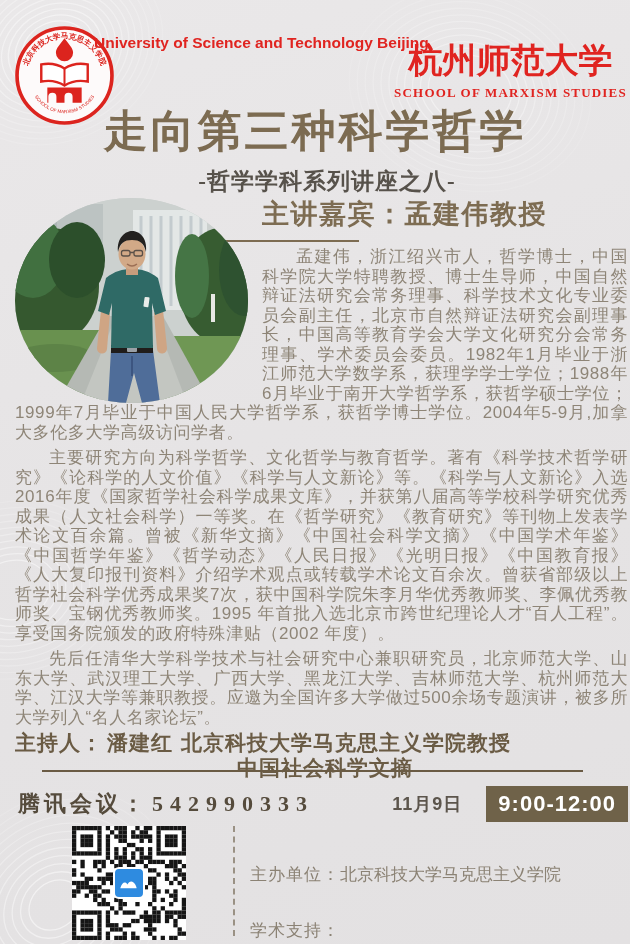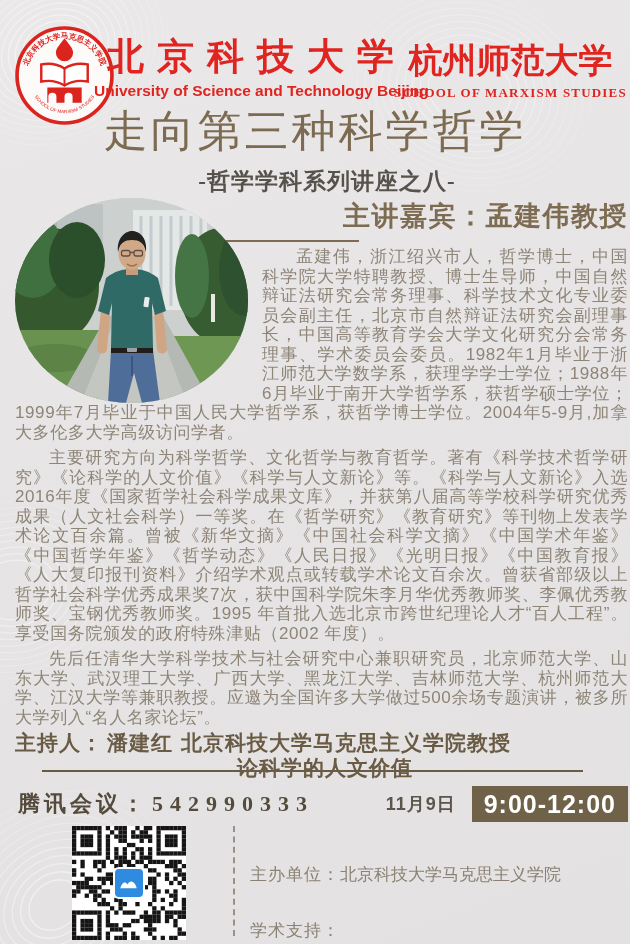--- a/index.html
+++ b/index.html
@@ -20,33 +20,33 @@
              font-size:37px; line-height:48px; color:#e02420; letter-spacing:13px;
              white-space:nowrap; text-indent:13px; }
   .univ-en { font-size:15.5px; font-weight:bold; color:#e02420; margin-top:1px; white-space:nowrap; }
   .school-block { position:absolute; left:391px; top:39px; width:239px; text-align:center; }
   .school-cn { font-size:34px; line-height:42px; font-weight:900; color:#e02420; white-space:nowrap; }
   .school-en { font-family:"Liberation Serif","DejaVu Serif",serif; font-size:13px; font-weight:bold;
                color:#e02420; margin-top:4px; letter-spacing:1.2px; white-space:nowrap; }
 
   
   .main-title { position:absolute; left:0; top:106px; width:100%; margin:0; text-align:center;
-                font-family:"Liberation Serif","DejaVu Serif",serif; font-weight:normal;
+                font-family:"Liberation Serif","DejaVu Serif",serif; font-weight:bold;
                 font-size:44px; line-height:52px; color:#7c6b51; letter-spacing:3px; }
   .series-subtitle { position:absolute; left:12px; top:166px; width:100%; text-align:center;
                      font-family:"Liberation Serif","DejaVu Serif",serif; font-weight:bold;
                      font-size:23px; color:#57524b; letter-spacing:1px; }
 
   
   .content { position:absolute; left:15px; top:198px; width:613px; }
   .photo-float { float:left; width:247px; height:202px; }
   .photo-ellipse { width:233px; height:205px; border-radius:50%; overflow:hidden; background:#ccd1cf; }
   .photo-ellipse svg { width:100%; height:100%; display:block; }
-  .speaker-heading { margin:3px 0 0 14px; font-family:Liberation Serif, serif;
-                     font-weight:bold; font-size:27px; line-height:31px; color:#7d6c52; letter-spacing:1.5px;text-align:right; }
+  .speaker-heading { margin:3px 0 0 14px; font-family:Liberation Mono, monospace;
+                     font-weight:bold; font-size:27px; line-height:31px; color:#7d6c52; letter-spacing:1.5px; }
   .heading-rule { margin:8px 0 0 24px; width:320px; height:2px; background:#7d6c52; }
   .bio { margin:5px 0 0 0; font-size:17px; line-height:19.5px; letter-spacing:0.6px;
          color:#8e8577; text-align:justify; text-indent:2em; }
   .bio + .bio { margin-top:6px; }
 
   
   .host-line { position:absolute; left:15px; top:718px; width:613px;
                font-family:"Liberation Serif","DejaVu Serif",serif; font-weight:bold;
                font-size:21px; line-height:25px; color:#6a5b44; letter-spacing:1px;margin-top:13px; }
   .host-name { margin:0 8px 0 4px; }
@@ -54,22 +54,22 @@
 
   
   .meet-rule { position:absolute; left:42px; top:770px; width:541px; height:2px; background:#6a5b44; }
   .meeting-row { position:absolute; left:15px; top:784px; width:613px; height:40px;
                  display:flex; align-items:center; }
   .meet-left { font-family:Liberation Serif, serif; font-weight:bold;
                color:#554b3c; font-size:22px; letter-spacing:4px; margin-left:3px; white-space:nowrap; }
   .meet-id { letter-spacing:7px; margin-left:4px; }
   .meet-date { margin-left:auto; font-size:18px; font-weight:bold; color:#5c554c;
                letter-spacing:1px; white-space:nowrap; }
-  .meet-time { margin-left:16px; background:#6f6249; color:#ffffff; font-weight:bold;
-               font-size:25px; line-height:28px; padding:4px 12px; letter-spacing:1px; white-space:nowrap; }
+  .meet-time { margin-left:24px; background:#6f6249; color:#ffffff; font-weight:bold;
+               font-size:22px; line-height:28px; padding:4px 12px; letter-spacing:1px; white-space:nowrap; }
 
   
   .bottom { position:absolute; left:15px; top:826px; width:613px; display:flex; }
   .qr-wrap { position:relative; width:114px; height:114px; margin-left:57px; background:#ffffff; flex:none; }
   .qr-wrap svg { width:100%; height:100%; display:block; }
   .qr-logo { position:absolute; left:41px; top:41px; width:32px; height:32px; border-radius:6px;
              background:#2e8be0; border:2px solid #ffffff; }
   .qr-logo svg { width:100%; height:100%; display:block; }
   .vdiv { border-left:2px dashed #9a9184; height:110px; margin-left:47px; flex:none; }
   .org-rows { margin-left:15px; padding-top:3px; font-size:17px; line-height:20px; color:#8b8274; }
@@ -152,21 +152,20 @@
       <text font-size="7.5" fill="#dc241e" font-weight="bold">
         <textPath href="#arcTop" startOffset="50%" text-anchor="middle">北京科技大学马克思主义学院</textPath>
       </text>
       <text font-size="4.6" fill="#dc241e">
         <textPath href="#arcBot" startOffset="50%" text-anchor="middle">SCHOOL OF MARXISM STUDIES</textPath>
       </text>
     </svg>
   </div>
 
   <div class="univ-block">
-    <div class="univ-cn">北京科技大学</div>
     <div class="univ-en">University of Science and Technology Beijing</div>
   </div>
 
   <div class="school-block">
     <div class="school-cn">杭州师范大学</div>
     <div class="school-en">SCHOOL OF MARXISM STUDIES</div>
   </div>
 
   <h1 class="main-title">走向第三种科学哲学</h1>
   <div class="series-subtitle">-哲学学科系列讲座之八-</div>
@@ -224,21 +223,21 @@
 
     <h2 class="speaker-heading">主讲嘉宾：孟建伟教授</h2>
     <div class="heading-rule"></div>
     <p class="bio">孟建伟，浙江绍兴市人，哲学博士，中国科学院大学特聘教授、博士生导师，中国自然辩证法研究会常务理事、科学技术文化专业委员会副主任，北京市自然辩证法研究会副理事长，中国高等教育学会大学文化研究分会常务理事、学术委员会委员。1982年1月毕业于浙江师范大学数学系，获理学学士学位；1988年6月毕业于南开大学哲学系，获哲学硕士学位；1999年7月毕业于中国人民大学哲学系，获哲学博士学位。2004年5-9月,加拿大多伦多大学高级访问学者。</p>
     <p class="bio">主要研究方向为科学哲学、文化哲学与教育哲学。著有《科学技术哲学研究》《论科学的人文价值》《科学与人文新论》等。《科学与人文新论》入选2016年度《国家哲学社会科学成果文库》，并获第八届高等学校科学研究优秀成果（人文社会科学）一等奖。在《哲学研究》《教育研究》等刊物上发表学术论文百余篇。曾被《新华文摘》《中国社会科学文摘》《中国学术年鉴》《中国哲学年鉴》《哲学动态》《人民日报》《光明日报》《中国教育报》《人大复印报刊资料》介绍学术观点或转载学术论文百余次。曾获省部级以上哲学社会科学优秀成果奖7次，获中国科学院朱李月华优秀教师奖、李佩优秀教师奖、宝钢优秀教师奖。1995 年首批入选北京市跨世纪理论人才“百人工程”。享受国务院颁发的政府特殊津贴（2002 年度）。</p>
     <p class="bio">先后任清华大学科学技术与社会研究中心兼职研究员，北京师范大学、山东大学、武汉理工大学、广西大学、黑龙江大学、吉林师范大学、杭州师范大学、江汉大学等兼职教授。应邀为全国许多大学做过500余场专题演讲，被多所大学列入“名人名家论坛”。</p>
   </div>
 
   <div class="host-line">
     <span>主持人：</span><span class="host-name">潘建红</span><span>北京科技大学马克思主义学院教授</span>
-    <div class="host-line2">论科学的人文价值</div>
+    <div class="host-line2">中国社会科学文摘</div>
   </div>
 
   <div class="meet-rule"></div>
   <div class="meeting-row">
     <div class="meet-left">
       <span>腾讯会议：</span><span class="meet-id">542990333</span>
     </div>
     <div class="meet-date">11月9日</div>
     <div class="meet-time">9:00-12:00</div>
   </div>

